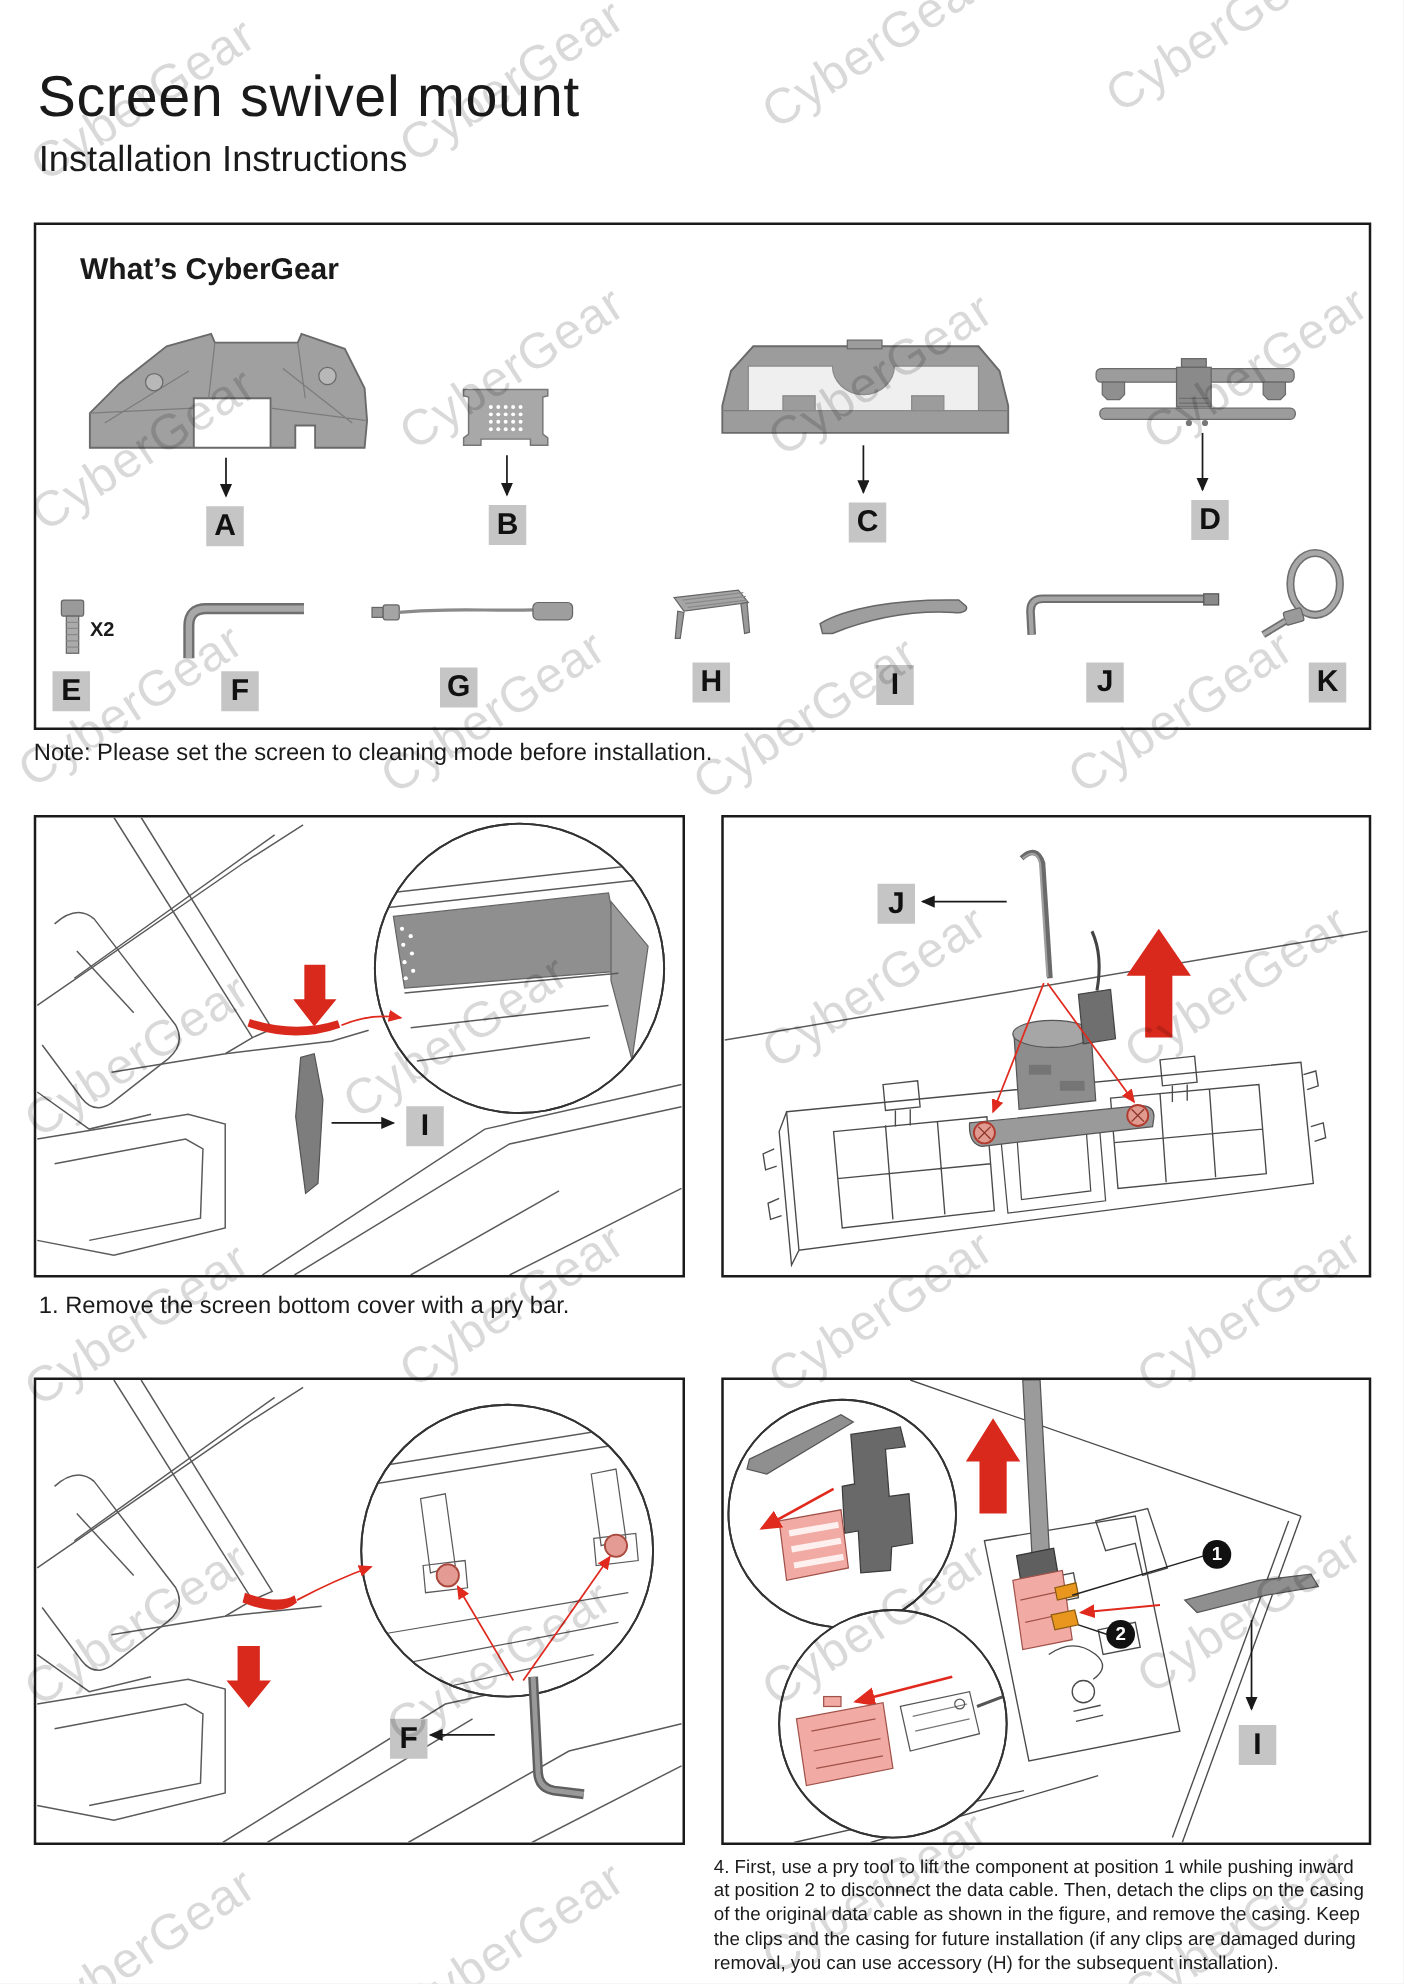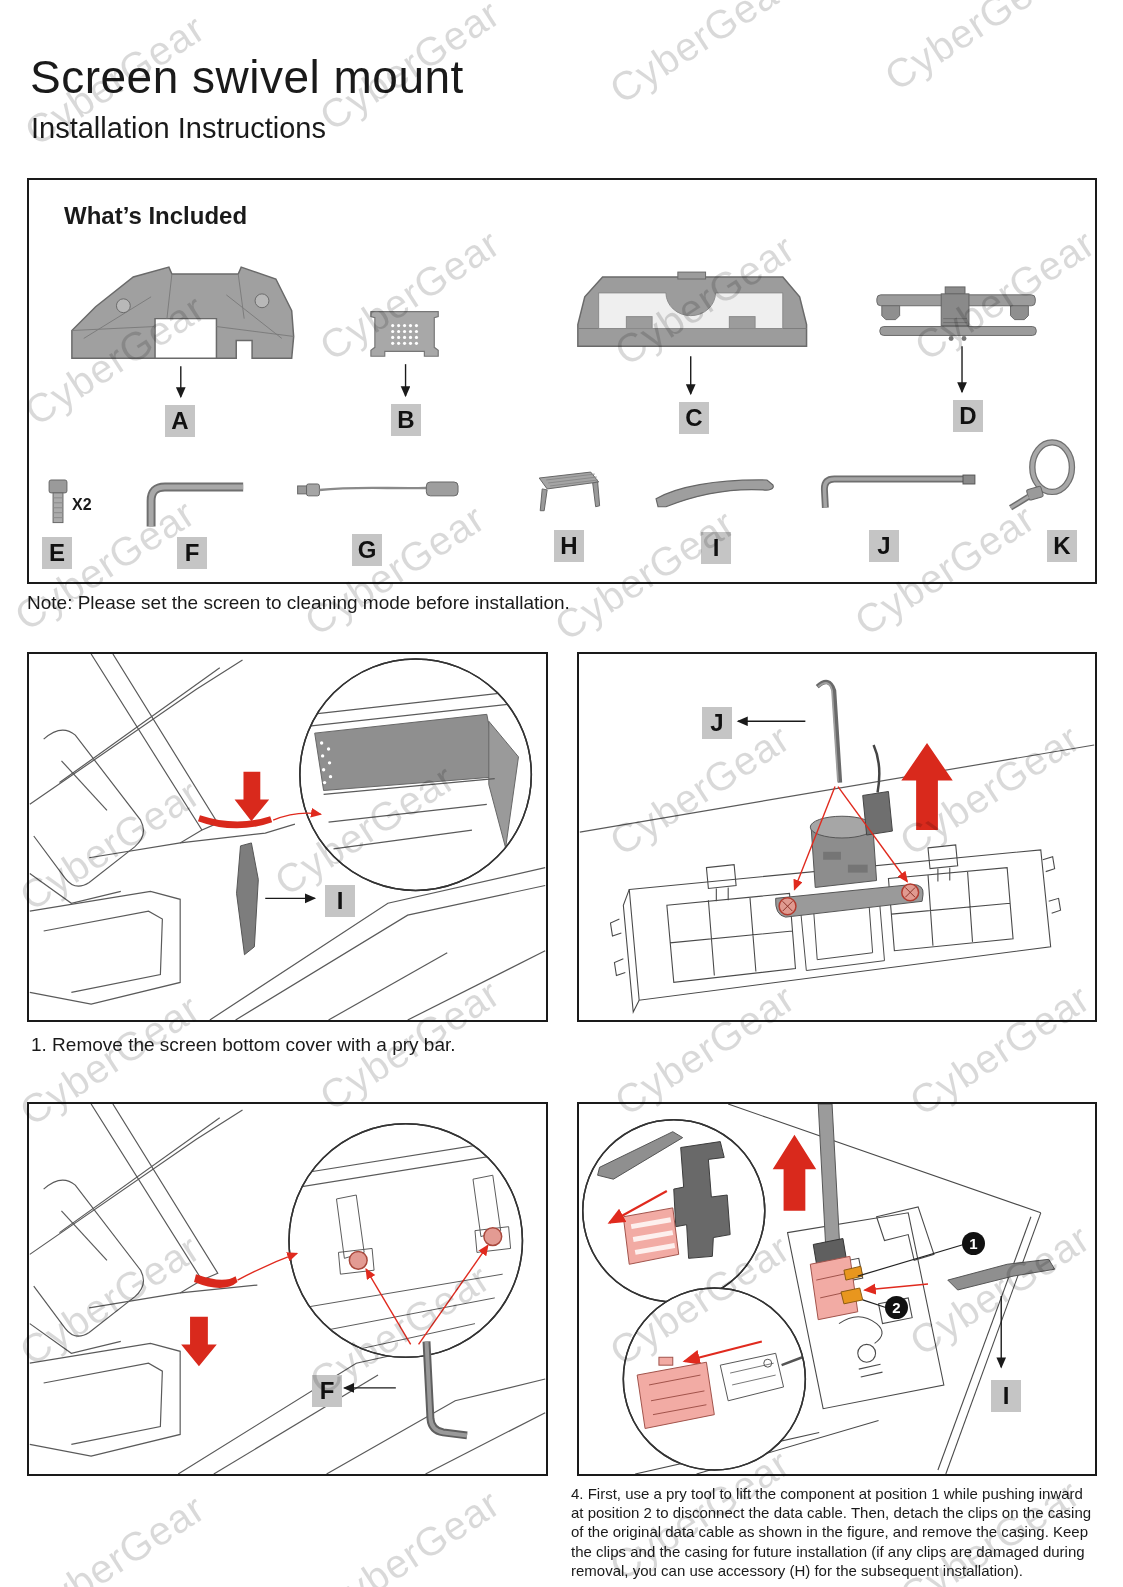--- a/index.html
+++ b/index.html
@@ -78,21 +78,21 @@
   <div class="wm" style="left:1000px;top:1290px">CyberGear</div>
   <div class="wm" style="left:115px;top:1560px">CyberGear</div>
   <div class="wm" style="left:410px;top:1555px">CyberGear</div>
   <div class="wm" style="left:700px;top:1515px">CyberGear</div>
   <div class="wm" style="left:990px;top:1545px">CyberGear</div>
 
   <h1 id="page-title">Screen swivel mount</h1>
   <div id="page-subtitle">Installation Instructions</div>
 
   <section id="included-box">
-    <div id="included-heading">What’s Included</div>
+    <div id="included-heading">What’s CyberGear</div>
 
     <svg class="parts-art" viewBox="0 0 1070 406">
       <defs>
         <marker id="ab0" markerWidth="9" markerHeight="8" refX="7" refY="3.5" orient="auto">
             <path d="M0,0L8,3.5L0,7Z" fill="#1a1a1a"></path>
           </marker>
       </defs>
 
       <g>
         <path d="M40,180 L40,152 L64,128 L102,98 L138,88 L141,95 L208,95 L211,88 L246,100 L262,132 L264,158 L262,180 L222,180 L222,162 L206,162 L206,180 Z M124,180 L124,140 L186,140 L186,180 Z" fill="#a0a0a0" fill-rule="evenodd" stroke="#6a6a6a" stroke-width="1.5"></path>

